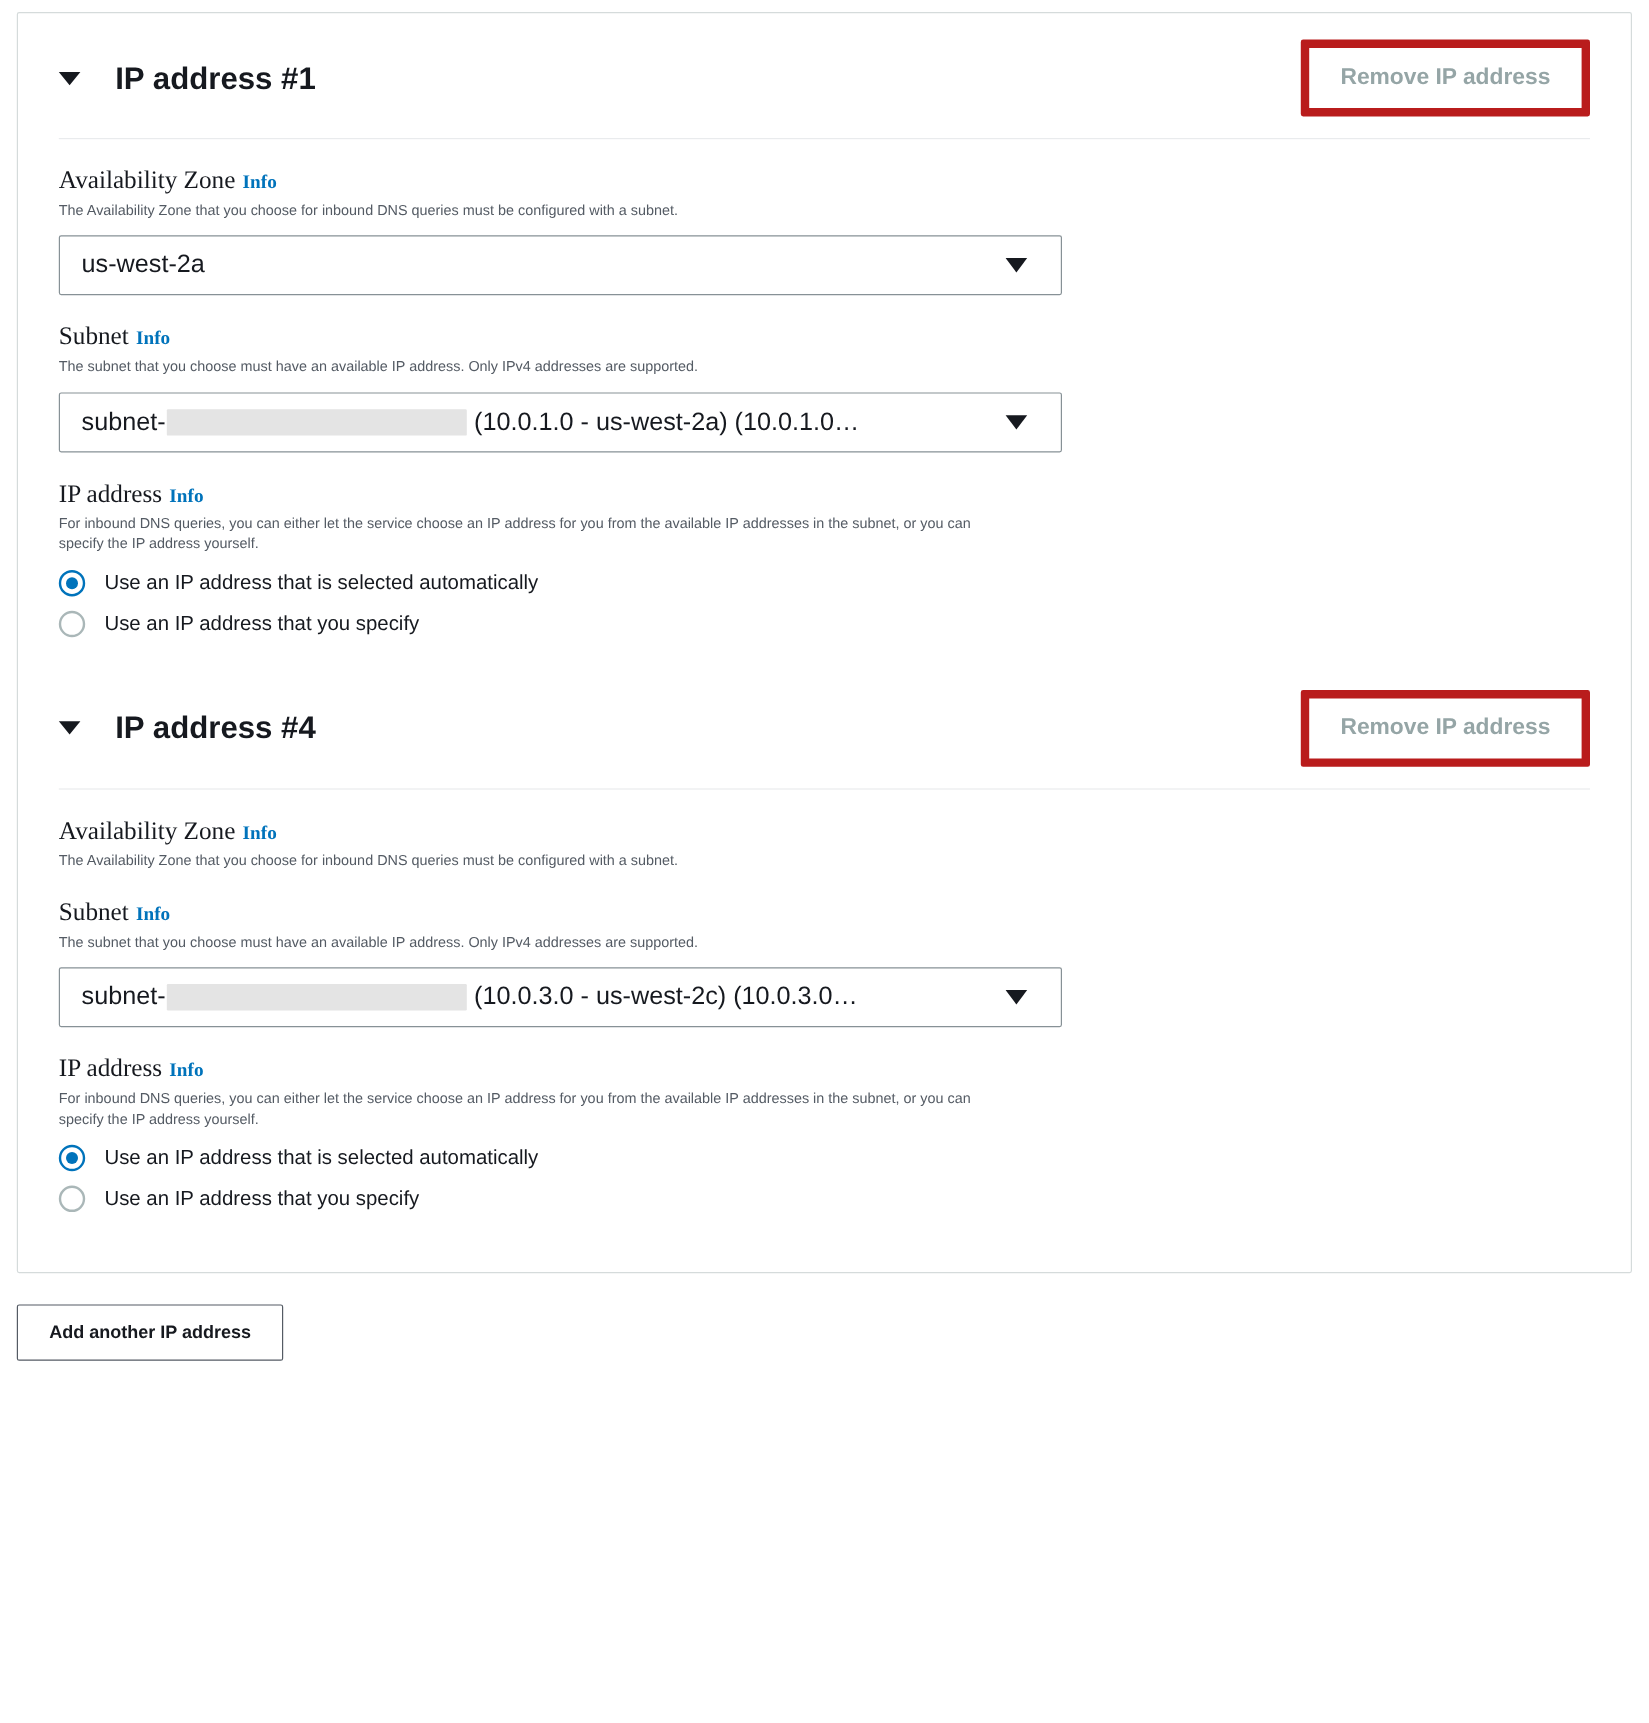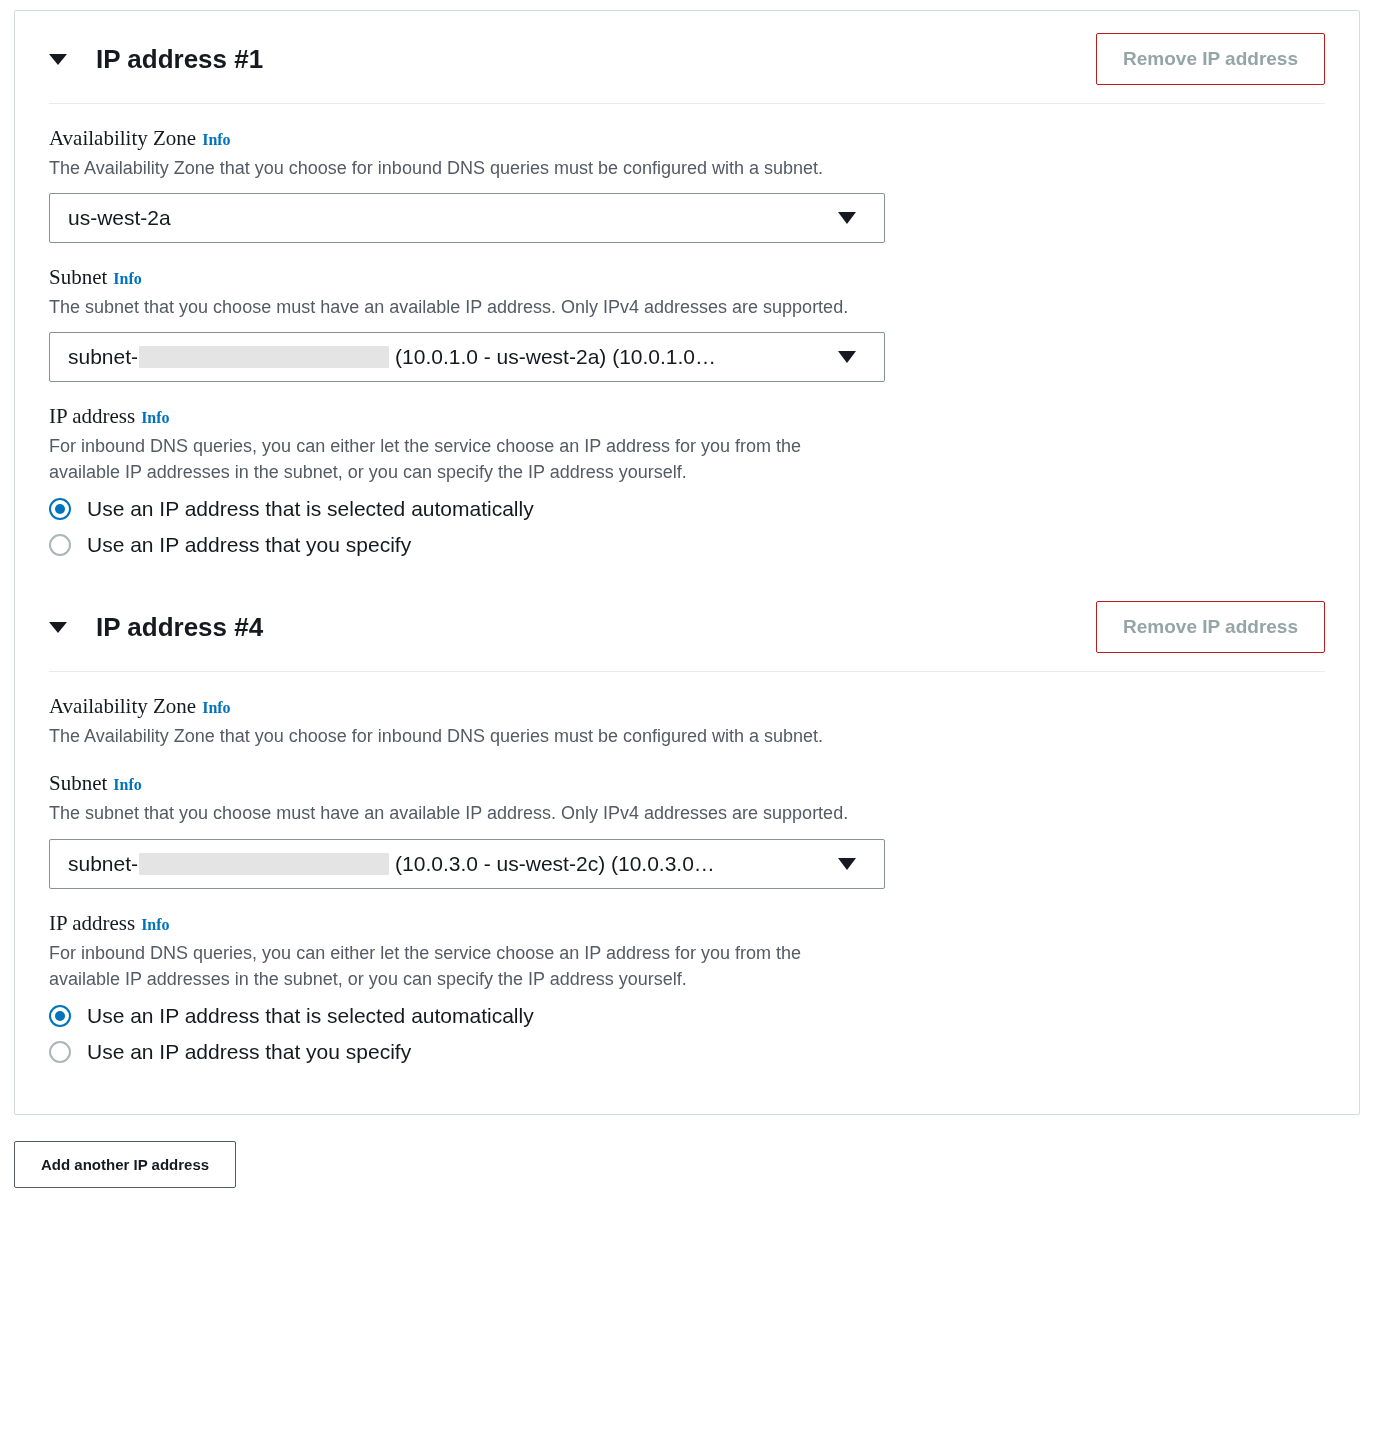--- a/index.html
+++ b/index.html
@@ -58,21 +58,21 @@
     cursor: pointer;
   }
   .section-title {
     font-size: 26px;
     font-weight: bold;
     color: #16191f;
     letter-spacing: 0;
   }
   .remove-btn {
     background: #ffffff;
-    border: 1px solid #b91c1c;
+    border: 7px solid #b91c1c;
     border-radius: 2px;
     color: #95a5a6;
     font-size: 19px;
     font-weight: bold;
     font-family: "Liberation Sans", sans-serif;
     padding: 14px 26px;
     cursor: default;
     white-space: nowrap;
   }
   .body {
@@ -89,21 +89,21 @@
   }
   .info-link {
     color: #0073bb;
     font-size: 16px;
     font-weight: bold;
     margin-left: 6px;
     text-decoration: none;
     cursor: pointer;
   }
   .field-desc {
-    font-size: 18px;
+    font-size: 12px;
     color: #545b64;
     line-height: 1.45;
     margin-bottom: 12px;
     max-width: 1010px;
   }
   .field-desc.narrow {
     max-width: 790px;
   }
   .select {
     width: 836px;
@@ -168,21 +168,21 @@
     content: "";
     position: absolute;
     left: 4px;
     top: 4px;
     width: 10px;
     height: 10px;
     border-radius: 50%;
     background: #0073bb;
   }
   .radio-label {
-    font-size: 21px;
+    font-size: 17px;
     color: #16191f;
   }
   .add-btn {
     margin: 26px 14px 20px 14px;
     background: #ffffff;
     border: 1px solid #545b64;
     border-radius: 2px;
     color: #16191f;
     font-size: 15px;
     font-weight: bold;

